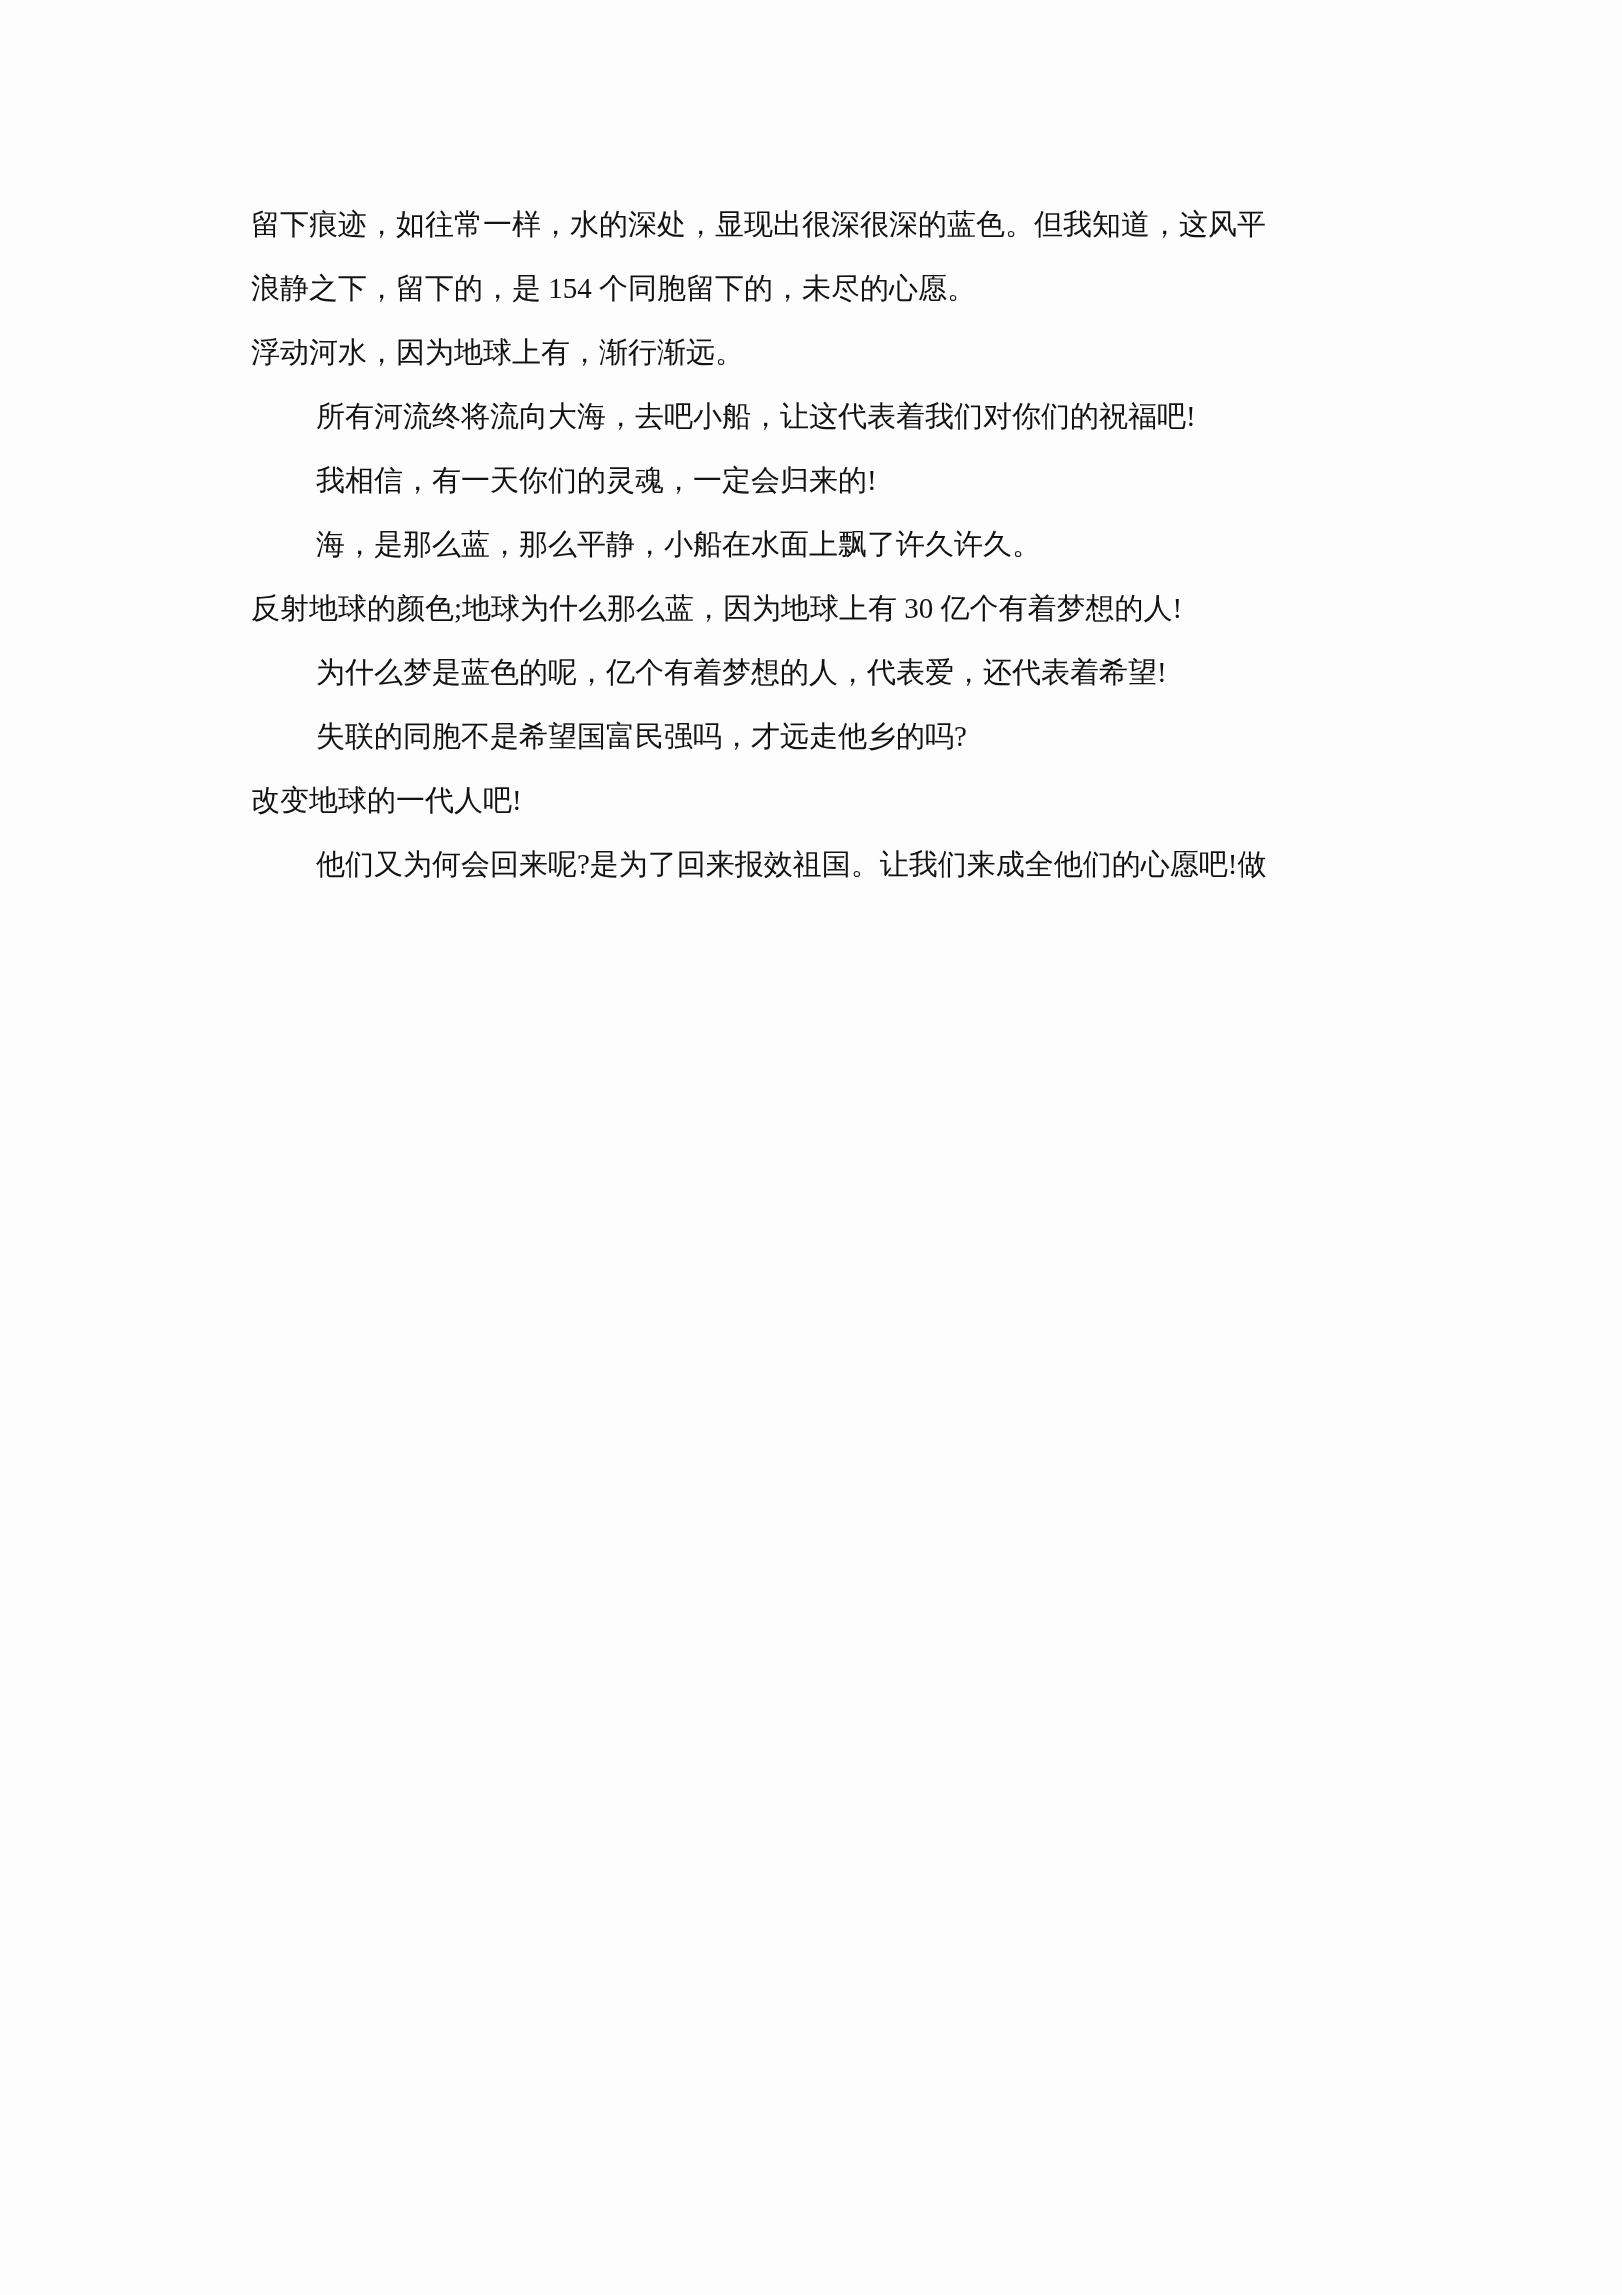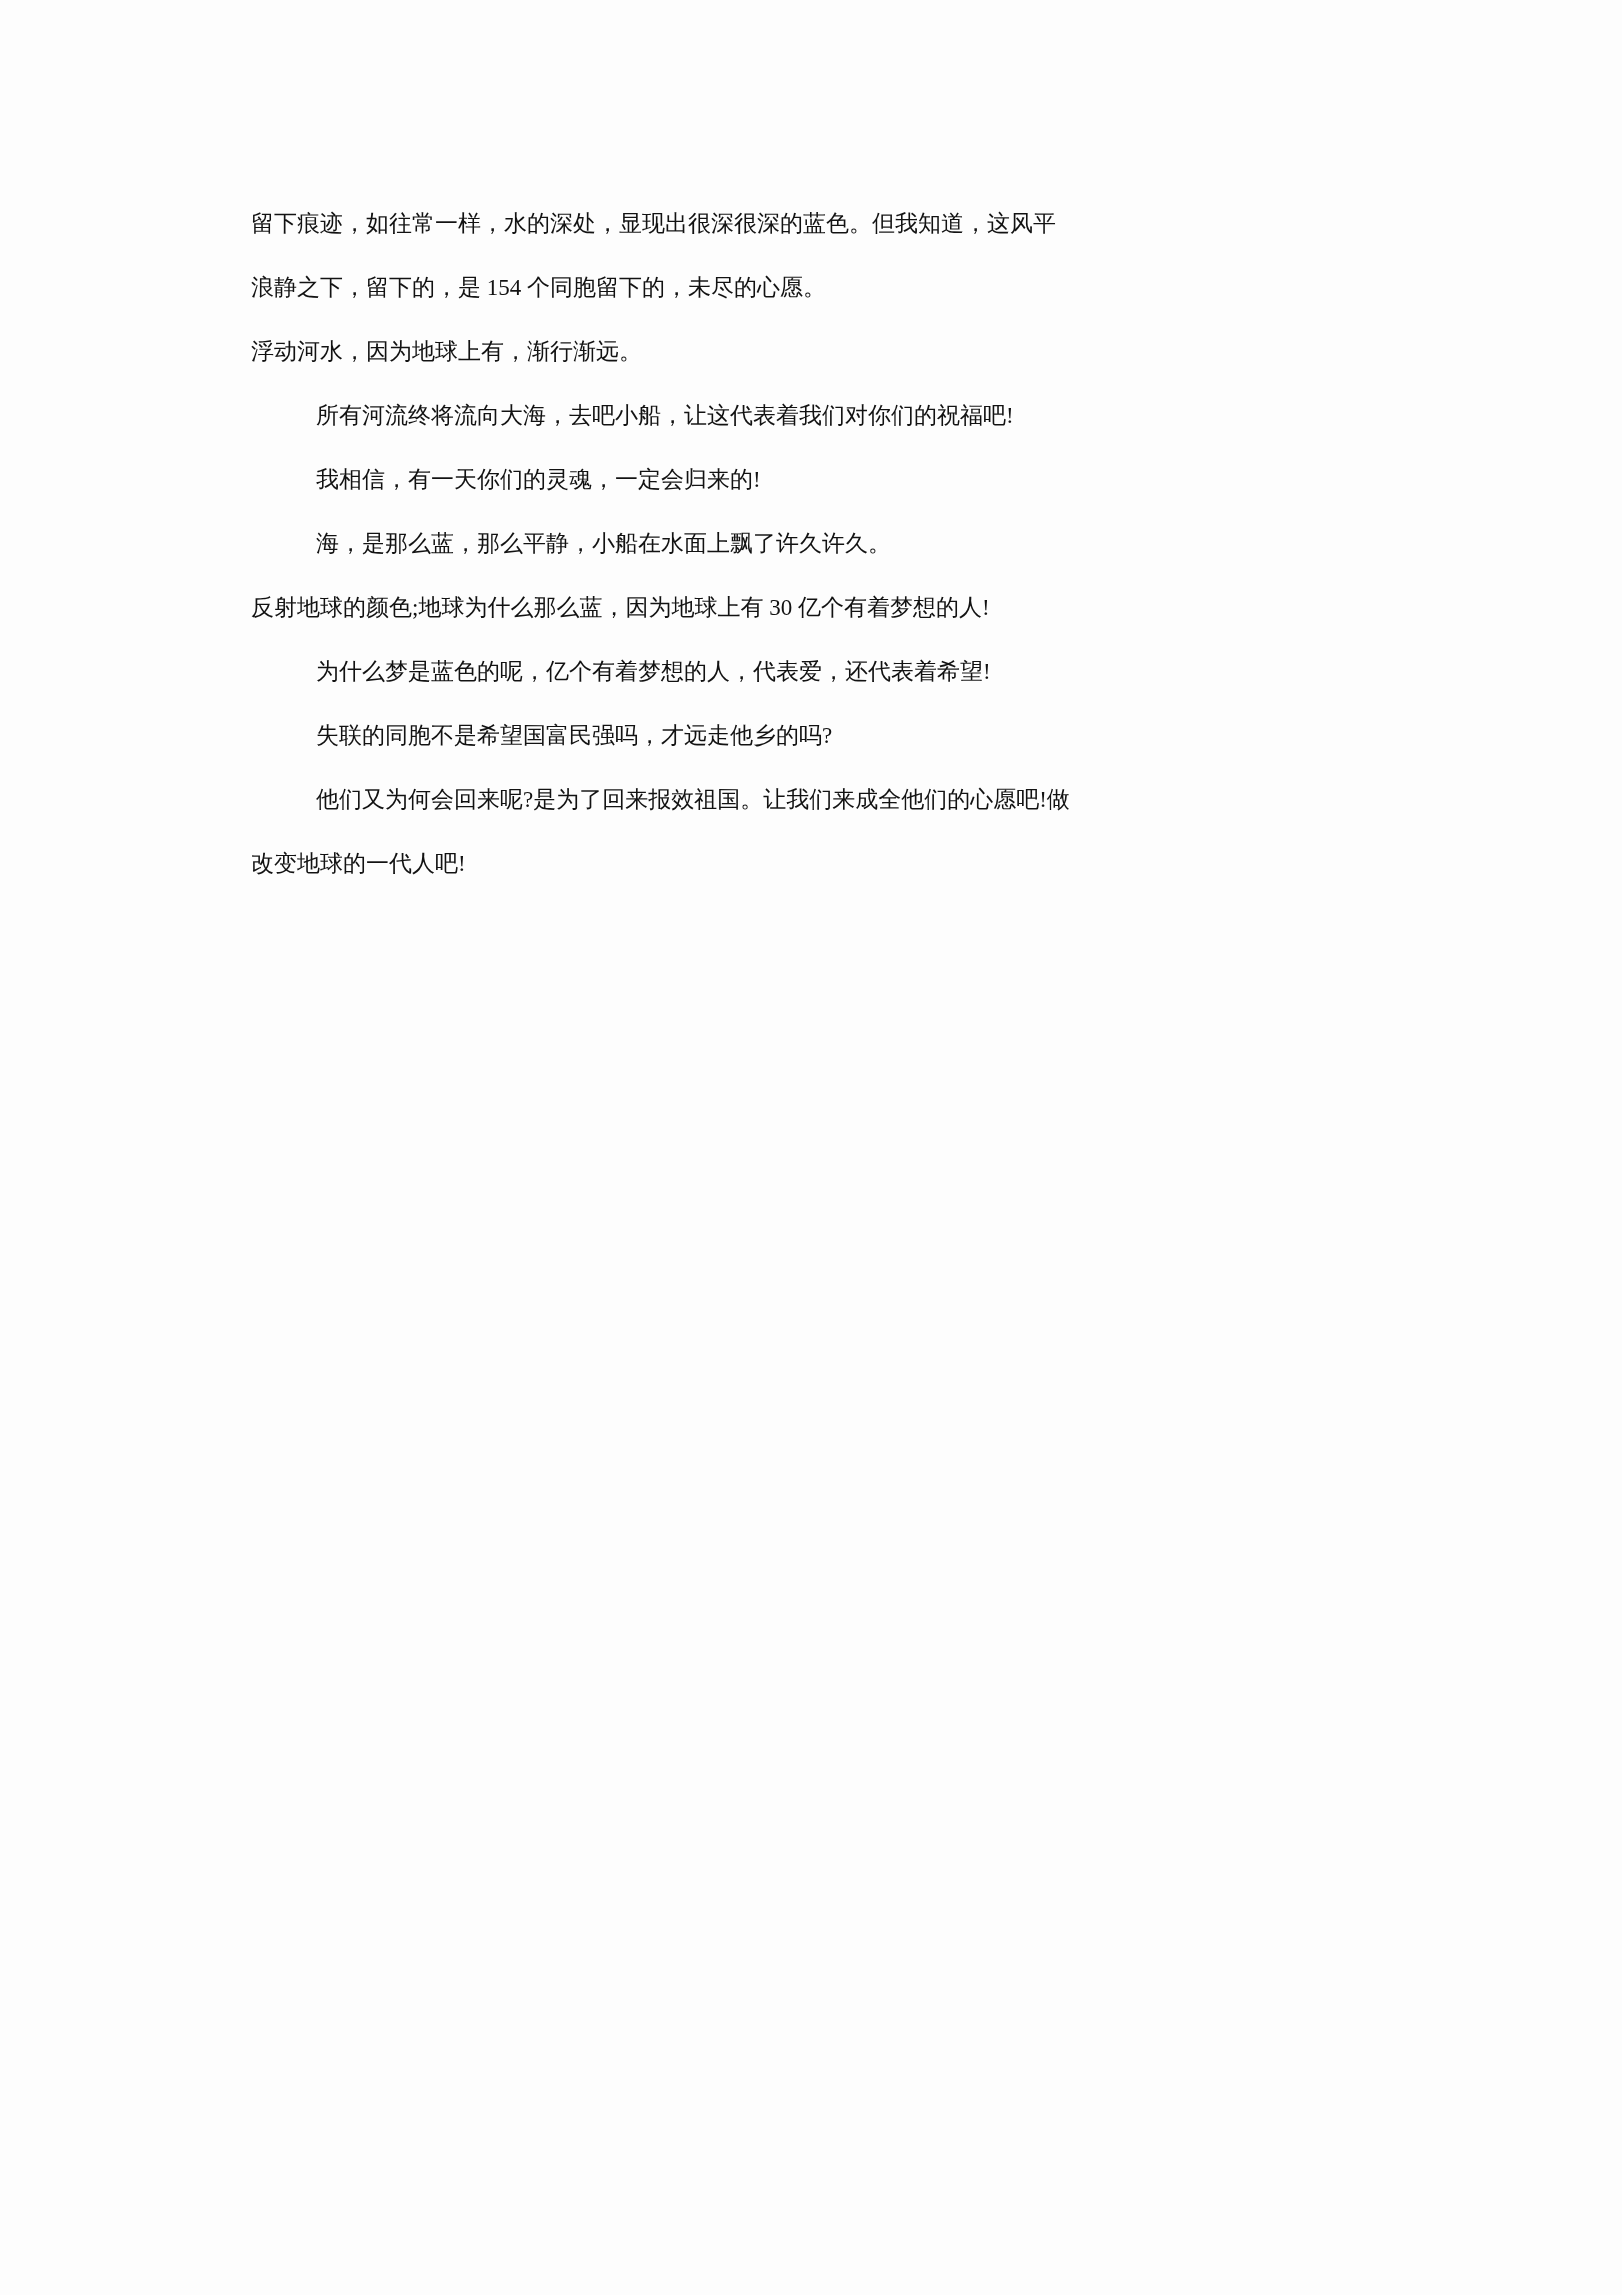--- a/index.html
+++ b/index.html
@@ -17,21 +17,21 @@
     position: relative;
     width: 1623px;
     height: 2295px;
     background: #fdfdfd;
   }
   .text-block {
     position: absolute;
     left: 251px;
     top: 192px;
     width: 1168px;
-    font-size: 23px;
+    font-size: 29px;
     line-height: 64px;
     color: #121212;
     text-align: left;
   }
   .text-line {
     height: 64px;
     white-space: nowrap;
   }
   .text-line.indent {
     text-indent: 65px;
@@ -44,17 +44,17 @@
   <div class="text-block">
       <div class="text-line">留下痕迹，如往常一样，水的深处，显现出很深很深的蓝色。但我知道，这风平</div>
       <div class="text-line">浪静之下，留下的，是 154 个同胞留下的，未尽的心愿。</div>
       <div class="text-line">浮动河水，因为地球上有，渐行渐远。</div>
       <div class="text-line indent">所有河流终将流向大海，去吧小船，让这代表着我们对你们的祝福吧!</div>
       <div class="text-line indent">我相信，有一天你们的灵魂，一定会归来的!</div>
       <div class="text-line indent">海，是那么蓝，那么平静，小船在水面上飘了许久许久。</div>
       <div class="text-line">反射地球的颜色;地球为什么那么蓝，因为地球上有 30 亿个有着梦想的人!</div>
       <div class="text-line indent">为什么梦是蓝色的呢，亿个有着梦想的人，代表爱，还代表着希望!</div>
       <div class="text-line indent">失联的同胞不是希望国富民强吗，才远走他乡的吗?</div>
+      <div class="text-line">改变地球的一代人吧!</div>
       <div class="text-line indent">他们又为何会回来呢?是为了回来报效祖国。让我们来成全他们的心愿吧!做</div>
-      <div class="text-line">改变地球的一代人吧!</div>
     </div>
 </div>
 
 
 </body></html>

